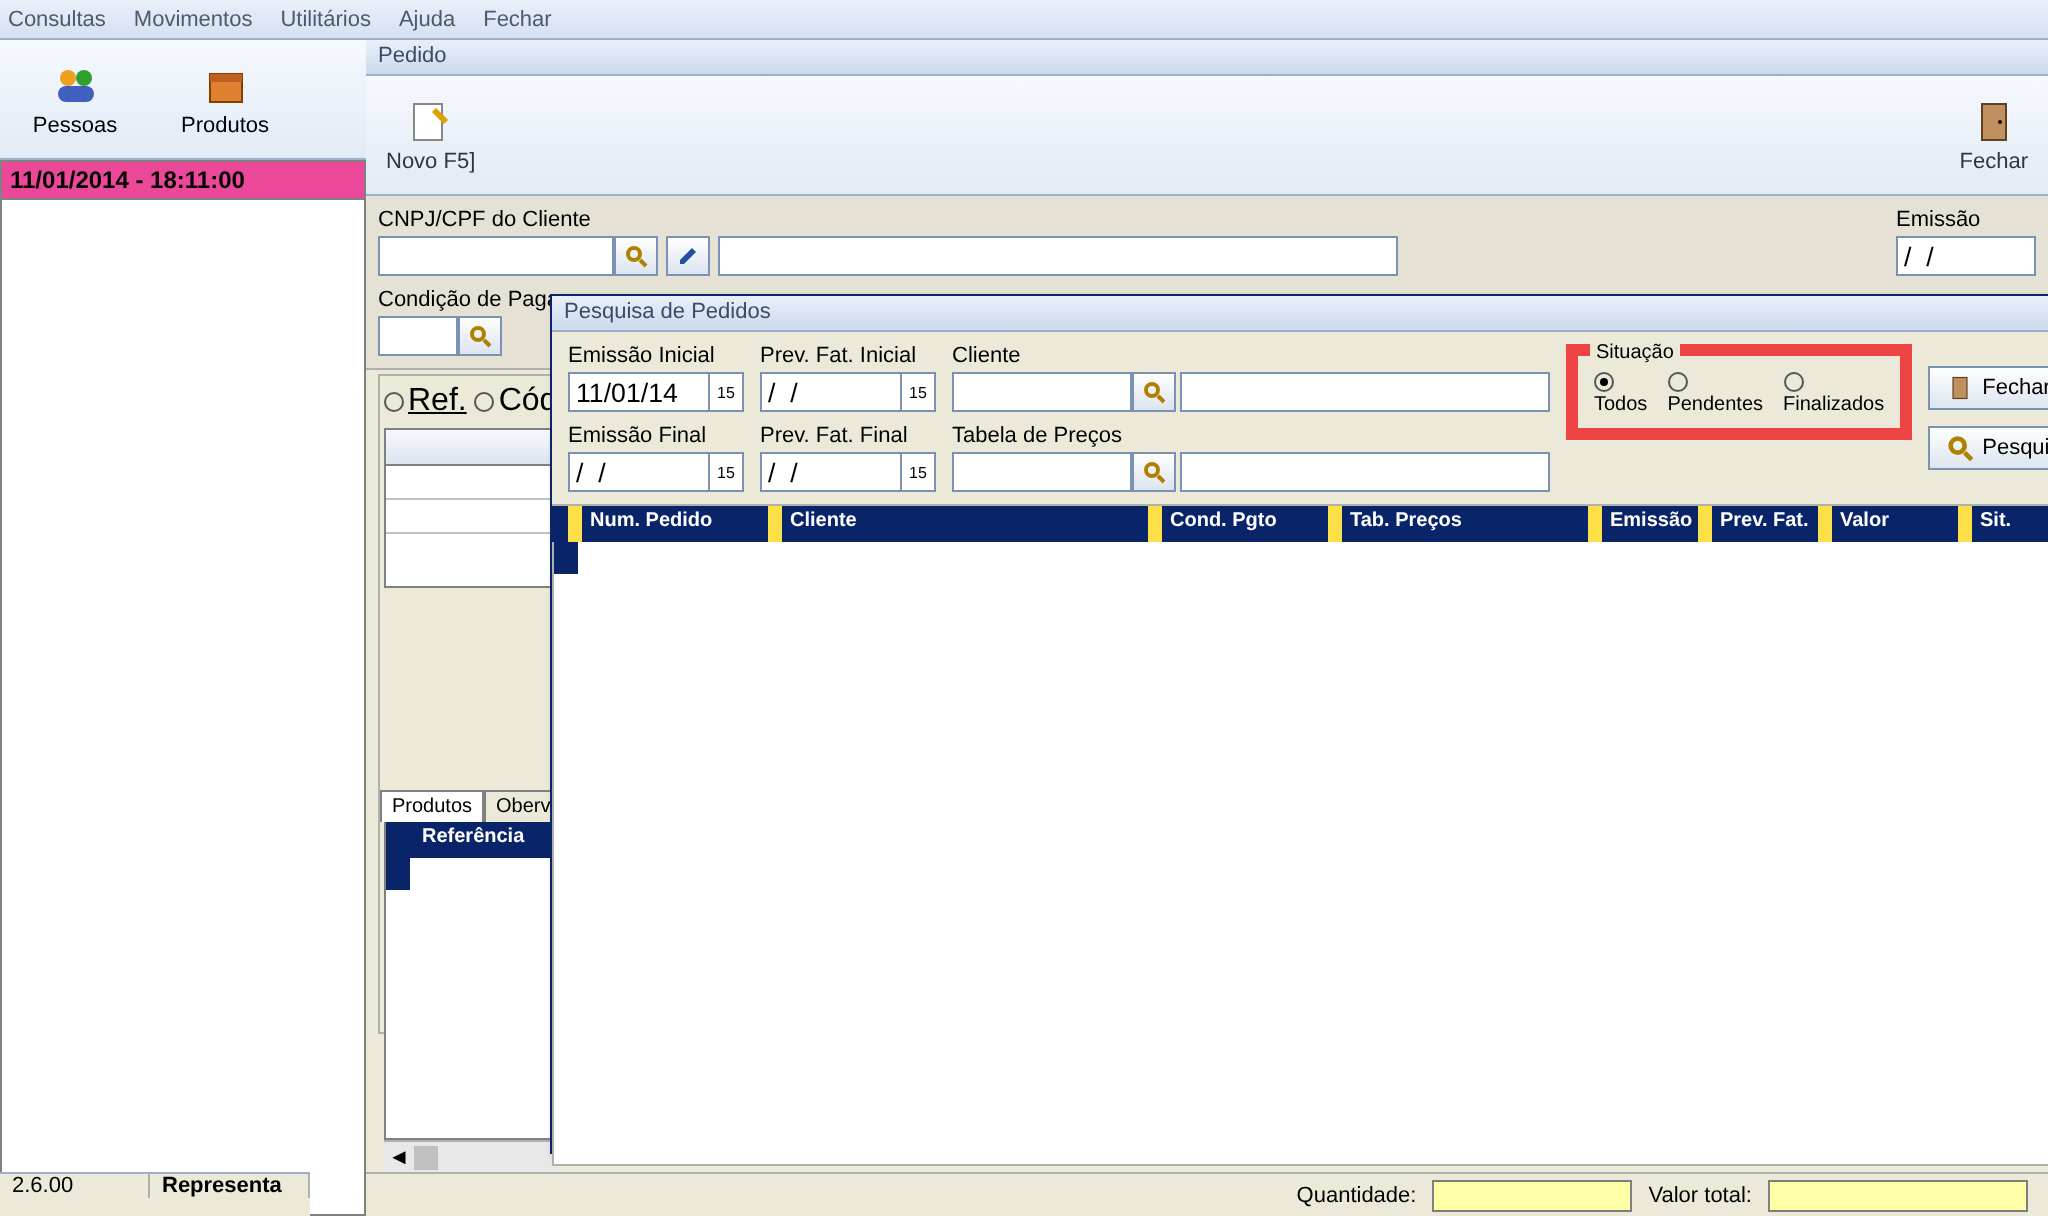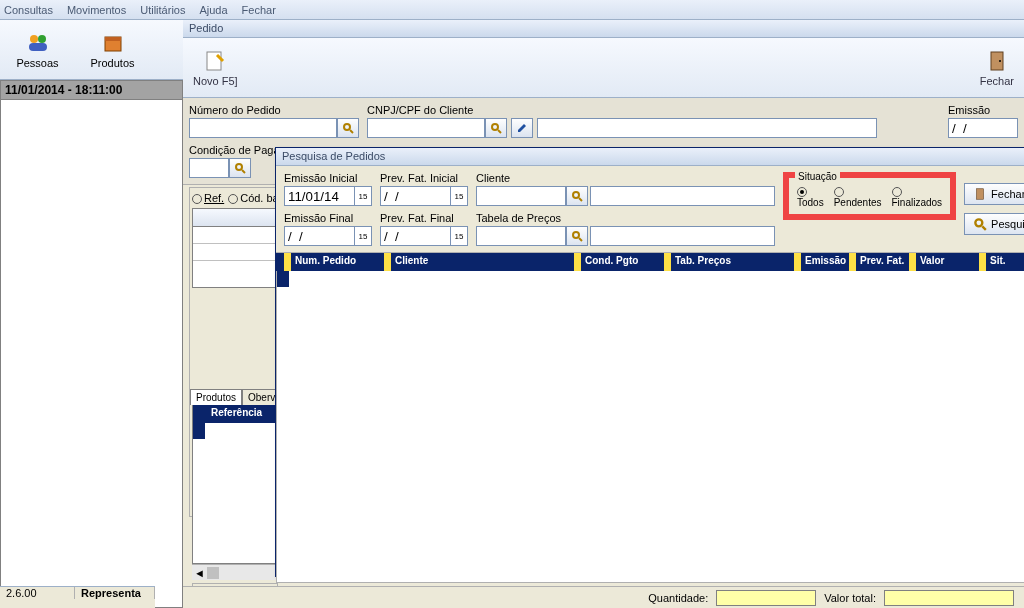--- a/index.html
+++ b/index.html
@@ -4,39 +4,39 @@
 <style>
 html,body{margin:0;padding:0;font-family:Tahoma,Arial,sans-serif;font-size:11px;background:#ece9d8;width:1024px;height:608px;overflow:hidden;color:#000}
 *{box-sizing:border-box}
 .menubar{height:20px;background:linear-gradient(#eaf0fa,#d5e0f0);display:flex;align-items:center;padding:0 4px;border-bottom:1px solid #9db0c8;color:#4a5a73}
 .menubar span{margin-right:14px;cursor:default}
 .app{display:flex;height:588px}
 .left-col{width:183px;display:flex;flex-direction:column}
 .toolbar-main{height:60px;background:linear-gradient(#f6f9fe,#e2eaf5);border-bottom:1px solid #9db0c8;display:flex}
 .tb-btn{width:75px;display:flex;flex-direction:column;align-items:center;justify-content:center;gap:2px}
 .tb-ico{width:24px;height:24px}
-.datetime{height:20px;background:#a3a3a3;border:1px solid #808080;display:flex;align-items:center;padding:0 4px;font-weight:bold;font-size:12px}
+.datetime{height:20px;background:#ec4899;border:1px solid #808080;display:flex;align-items:center;padding:0 4px;font-weight:bold;font-size:12px}
 .left-body{flex:1;background:#fff;border:1px solid #808080;border-top:none}
 .statusbar{height:22px;background:#ece9d8;display:flex;align-items:flex-start;border-top:1px solid #9db0c8}
 .statusbar .cell{border-right:1px solid #b0b0b0;display:flex;align-items:center;padding:0 6px}
 .right-col{flex:1;display:flex;flex-direction:column;position:relative}
 .pane-title{height:18px;background:linear-gradient(#eaf0fa,#cbd9ec);border-bottom:1px solid #9db0c8;padding:2px 6px;color:#3b4b66}
 .pane-toolbar{height:60px;background:linear-gradient(#f6f9fe,#e2eaf5);display:flex;align-items:center;padding:0 10px;border-bottom:1px solid #9db0c8}
 .vbtn{display:flex;flex-direction:column;align-items:center;gap:2px}
 .vbtn .lab{color:#334}
 .spacer{flex:1}
 .form-area{background:#e5e2d5;padding:6px;border-bottom:1px solid #b0b0b0}
 .row{display:flex;gap:8px;align-items:flex-end}
 .fld{display:flex;flex-direction:column}
 .fld label{margin-bottom:2px;color:#000}
 .inp{height:20px;background:#fff;border:1px solid #7a92b4;padding:0 3px}
 .icon-btn{width:22px;height:20px;border:1px solid #7a92b4;background:linear-gradient(#fefefe,#dce4f0);display:flex;align-items:center;justify-content:center}
 .body-lower{flex:1;background:#ece9d8;position:relative}
 .items-frame{position:absolute;left:6px;top:2px;width:92px;height:330px;background:#ece9d8;border:1px solid #b0b0b0}
-.radio-row{font-size:11px;padding:4px 2px;display:flex;gap:4px;white-space:nowrap}
+.radio-row{font-size:16px;padding:4px 2px;display:flex;gap:4px;white-space:nowrap}
 .mini-grid{height:80px;background:#fff;border:1px solid #808080;margin:0 2px}
 .mini-grid .hdr{height:18px;background:linear-gradient(#f6f9fe,#dce4f0);border-bottom:1px solid #808080}
 .mini-grid .r{height:17px;border-bottom:1px solid #c0c0c0}
 .tabs{margin-top:100px;display:flex;font-size:10px}
 .tab{border:1px solid #808080;border-bottom:none;background:#fff;padding:2px 5px;position:relative;top:1px}
 .tab.inactive{background:#ece9d8}
 .prod-list{height:160px;background:#fff;border:1px solid #808080;margin:0 2px}
 .prod-list .ph{background:#0a246a;color:#fff;padding:2px 6px;font-weight:bold;font-size:10px}
 .prod-list .row1{height:16px;background:#0a246a;width:12px}
 .scroll-h{height:16px;background:#e8e8e8;border-top:1px solid #b0b0b0;display:flex;align-items:center;padding:0 2px;margin:0 2px}
@@ -111,32 +111,20 @@
         <svg width="24" height="24" viewBox="0 0 24 24">
             <rect x="6" y="3" width="12" height="18" fill="#c09060" stroke="#604020"></rect>
             <circle cx="15" cy="12" r="1" fill="#000"></circle>
           </svg>
         <span class="lab">Fechar</span>
       </div>
     </div>
     <div class="form-area">
       <div class="row">
         <div class="fld">
-          <label>Número do Pedido</label>
-          <div style="display:flex">
-            <input class="inp" style="width: 148px;">
-            <div class="icon-btn">
-                <svg width="12" height="12" viewBox="0 0 12 12">
-                  <circle cx="5" cy="5" r="3" fill="none" stroke="#b08000" stroke-width="2"></circle>
-                  <line x1="8" y1="8" x2="11" y2="11" stroke="#b08000" stroke-width="2"></line>
-                </svg>
-              </div>
-          </div>
-        </div>
-        <div class="fld">
           <label>CNPJ/CPF do Cliente</label>
           <div style="display:flex;gap:4px">
             <div style="display:flex">
                 <input class="inp" style="width: 118px;">
                 <div class="icon-btn">
                   <svg width="12" height="12" viewBox="0 0 12 12">
                     <circle cx="5" cy="5" r="3" fill="none" stroke="#b08000" stroke-width="2"></circle>
                     <line x1="8" y1="8" x2="11" y2="11" stroke="#b08000" stroke-width="2"></line>
                   </svg>
                 </div>

